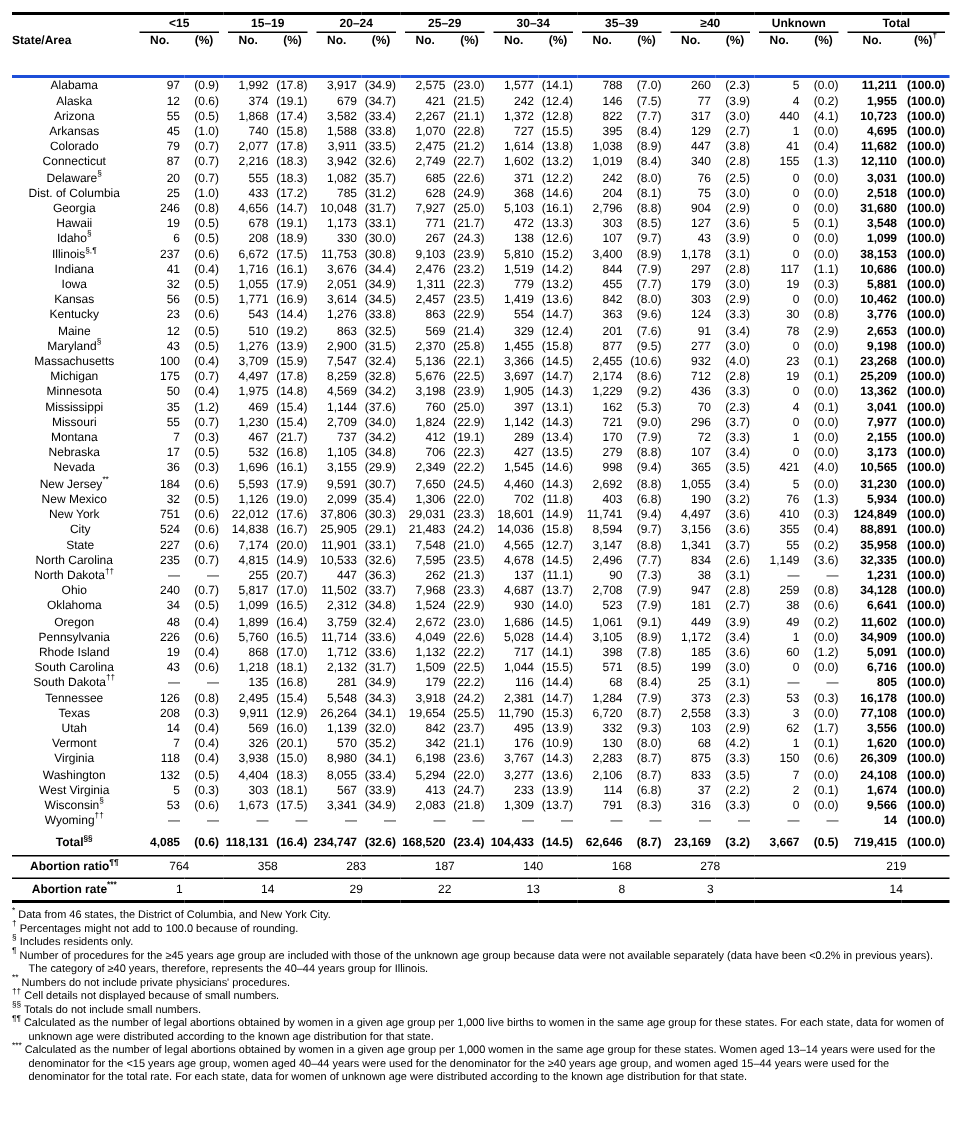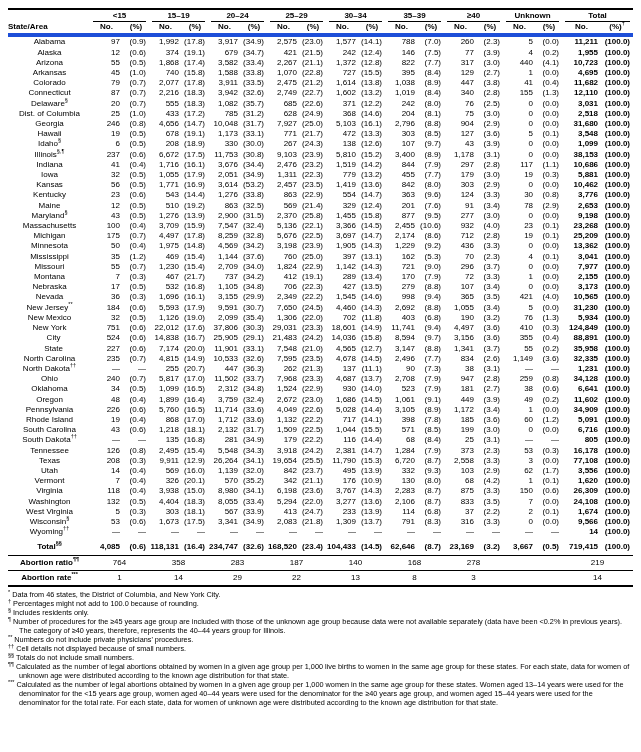--- a/index.html
+++ b/index.html
@@ -6,21 +6,21 @@
   body { width:641px; height:752px; color:#000; font-family:"Liberation Sans", sans-serif; }
   .page { padding:5px 8px 0 8px; }
   .title { font-weight:bold; font-size:10.5px; line-height:12.5px; }
   table.abt { border-collapse:collapse; table-layout:fixed; width:625px; margin-top:3px;
               border-top:2px solid #000; }
   th, td { font-size:8px; line-height:10.2px; padding:0; vertical-align:bottom;
            white-space:nowrap; overflow:visible; font-weight:normal; }
   thead th { font-weight:bold; }
   .spanner { text-align:center; border-bottom:1px solid #000; margin:0 8px; padding:2px 0 0 0; }
   .grp { text-align:center; border-bottom:1px solid #000; margin:0 3px; padding-top:1px; }
-  tr.subhead th { border-bottom:4px solid #1d4ed8; padding-bottom:1px; }
+  tr.subhead th { border-bottom:2px solid #1d4ed8; padding-bottom:18px; }
   th.h-num, th.h-pct { text-align:center; }
   td.state { text-align:center; padding-left:1px; }
   td.state.indent { padding-left:9px; }
   td.num { text-align:right; padding-right:3px; }
   td.tot { font-weight:bold; }
   sup { font-size:5.5px; vertical-align:super; line-height:0; }
   tr.spacer td { height:5px; line-height:5px; border:0; }
   tr.total-row td { font-weight:bold; border-bottom:1px solid #000; padding-bottom:2px; }
   tr.ratio-row td { border-bottom:1px solid #000; padding-top:2px; padding-bottom:2px; }
   tr.rate-row td { border-bottom:2px solid #000; padding-top:2px; padding-bottom:2px; }
@@ -404,21 +404,21 @@
           <td class="num tot">5,881</td>
           <td class="num tot">(100.0)</td>
         </tr>
         <tr>
           <td class="state">Kansas</td>
           <td class="num">56</td>
           <td class="num">(0.5)</td>
           <td class="num">1,771</td>
           <td class="num">(16.9)</td>
           <td class="num">3,614</td>
-          <td class="num">(53.2)</td>
+          <td class="num">(34.5)</td>
           <td class="num">2,457</td>
           <td class="num">(23.5)</td>
           <td class="num">1,419</td>
           <td class="num">(13.6)</td>
           <td class="num">842</td>
           <td class="num">(8.0)</td>
           <td class="num">303</td>
           <td class="num">(2.9)</td>
           <td class="num">0</td>
           <td class="num">(0.0)</td>

